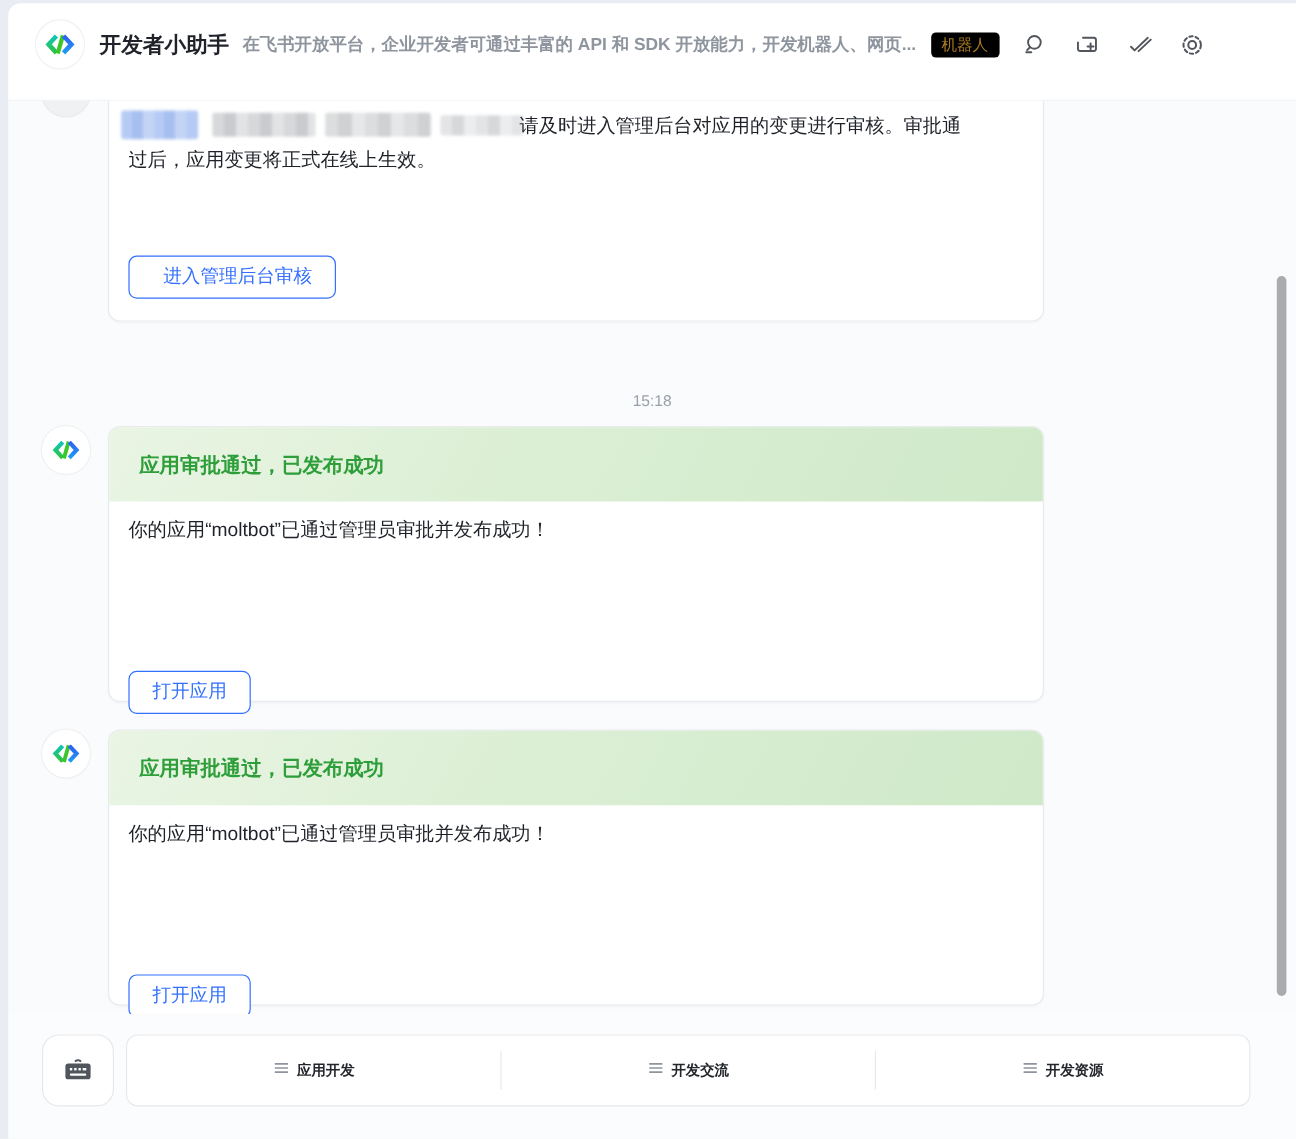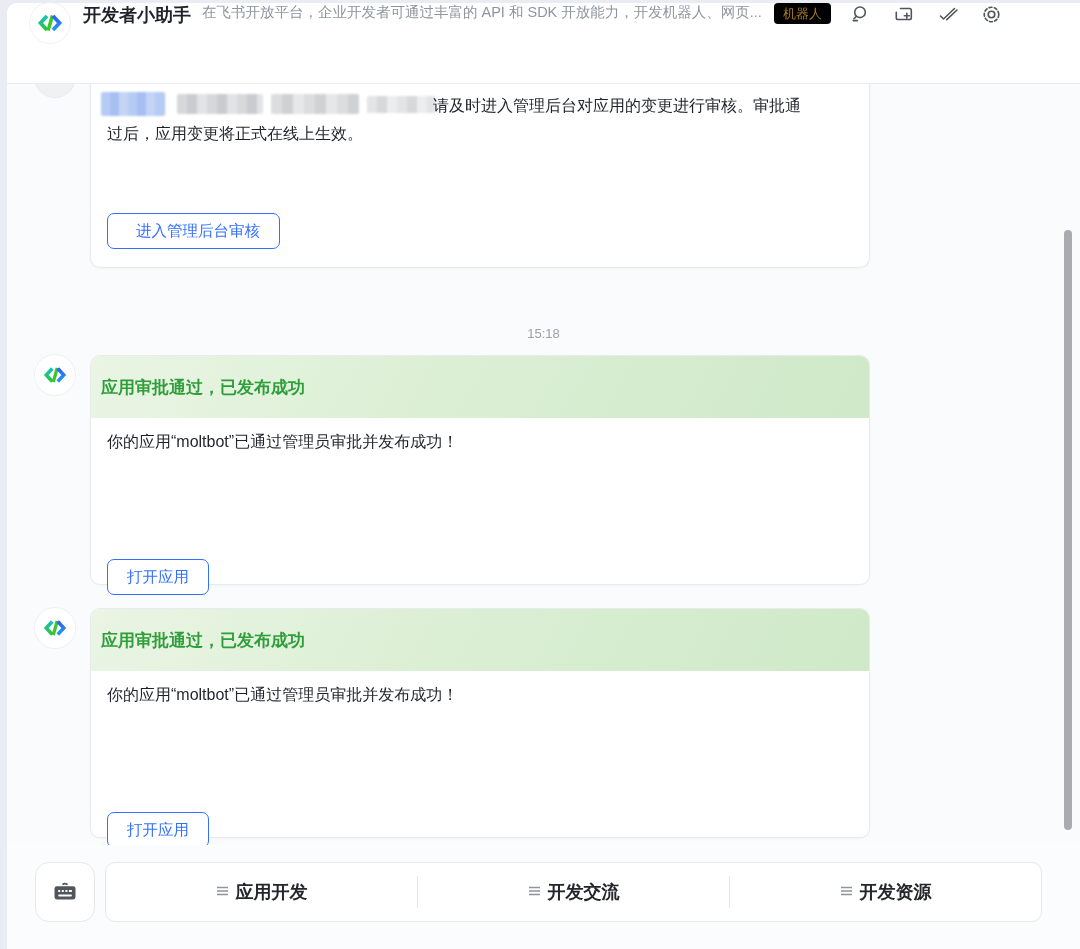--- a/index.html
+++ b/index.html
@@ -4,26 +4,26 @@
 <style>
   * { margin:0; padding:0; box-sizing:border-box; }
   html,body { width:1080px; height:949px; }
   body { font-family:"Liberation Sans","DejaVu Sans",sans-serif; background:#e9edf3; position:relative; overflow:hidden; }
 
   .window { position:absolute; left:7px; top:3px; right:0; bottom:0; background:#fafbfc; border-top-left-radius:10px; }
 
   
   .header { position:absolute; left:7px; top:3px; right:0; height:81px; background:#ffffff;
             border-bottom:1px solid #ecedef; border-top-left-radius:10px;
-            display:flex; align-items:flex-start; padding:0 23px 12px 23px; }
+            display:flex; align-items:center; padding:0 23px 12px 23px; }
   .logo-circle { width:40px; height:40px; border-radius:50%; background:#fff;
                  box-shadow:0 0 0 1px #f0f1f3; display:flex; align-items:center; justify-content:center; flex:none; }
   .app-title { font-size:18px; font-weight:bold; color:#1f2329; margin-left:13px; white-space:nowrap; flex:none; }
   .app-desc { font-size:14.5px; color:#8f959e; margin-left:11px; white-space:nowrap; overflow:hidden;
-              text-overflow:ellipsis; flex:0 1 auto; min-width:0; }
+              text-overflow:ellipsis; flex:0 1 auto; min-width:0;font-weight:bold; }
   .bot-badge { flex:none; margin-left:12px; background:#000000; color:#ab7b22; font-size:13px;
                padding:4px 9px; border-radius:4px; line-height:1; }
   .header-actions { flex:none; margin-left:18px; display:flex; align-items:center; gap:22px; }
   .hicon { width:22px; height:22px; display:flex; align-items:center; justify-content:center; cursor:pointer; }
   .hicon svg { stroke:#51565d; fill:none; stroke-width:1.6; stroke-linecap:round; stroke-linejoin:round; }
 
   
   .chat { position:absolute; left:7px; top:84px; right:0; bottom:104px; background:#fafbfc; overflow:hidden; }
 
   .avatar { position:absolute; left:28px; width:40px; height:40px; border-radius:50%; background:#ffffff;
@@ -52,39 +52,39 @@
                  border-radius:7px; color:#3370ff; font-size:15.5px; background:#ffffff; cursor:pointer;
                  white-space:nowrap; }
   .card-pending .btn-outline { left:16px; top:157px;padding-left:28px; }
 
   .timestamp { position:absolute; top:210px; left:0; right:0; text-align:center; font-size:13px; color:#9aa0a8;margin-top:32px; }
 
   .card-approved { height:230px; }
   .card-approved.first { top:271px; }
   .card-approved.second { top:524px; }
   .av1 { top:271px; } .av2 { top:524px; }
-  .card-header-green { height:62px; border-radius:9px 9px 0 0; display:flex; align-items:center; padding-left:10px;
+  .card-header-green { height:62px; border-radius:9px 9px 0 0; display:flex; align-items:center; padding-left:25px;
     background:linear-gradient(118deg,#eaf5e4 0%,#dbefd4 45%,#cfe9c8 100%); }
   .card-header-green .ttl { font-size:17px; font-weight:bold; color:#2e9e3a; }
   .card-body-text { position:absolute; left:16px; top:76px; font-size:16px; color:#1f2329; }
   .card-approved .btn-outline { left:16px; top:176px;margin-top:27px; }
 
   .scroll-thumb { position:absolute; left:1057px; top:146px; width:8px; height:600px; background:#a9abae;
                   border-radius:4px; cursor:pointer; }
 
   
   .toolbar { position:absolute; left:7px; right:0; bottom:0; height:104px; background:#fbfcfd; }
   .kb-btn { position:absolute; left:28px; top:17px; width:60px; height:60px; background:#ffffff;
             border:1px solid #e7e8ea; border-radius:14px; display:flex; align-items:center; justify-content:center;
             cursor:pointer; }
   .menu-bar { position:absolute; left:98px; right:38px; top:17px; height:60px; background:#ffffff;
               border:1px solid #e7e8ea; border-radius:10px; display:flex; align-items:center; }
   .menu-item { flex:1; display:flex; align-items:center; justify-content:center; gap:7px; cursor:pointer;
                height:100%; }
-  .menu-item .lbl { font-size:18px; font-weight:600; color:#23262b; }
+  .menu-item .lbl { font-size:12px; font-weight:600; color:#23262b; }
   .menu-div { width:1px; height:32px; background:#e7e8ea; flex:none; }
   .lines-icon svg { stroke:#8f959e; stroke-width:1.4; }
 </style>
 </head>
 <body>
 
 <svg width="0" height="0" style="position:absolute">
   <defs>
     <linearGradient id="gL" x1="0" y1="0" x2="0" y2="1">
       <stop offset="0" stop-color="#10c4bb"></stop>

